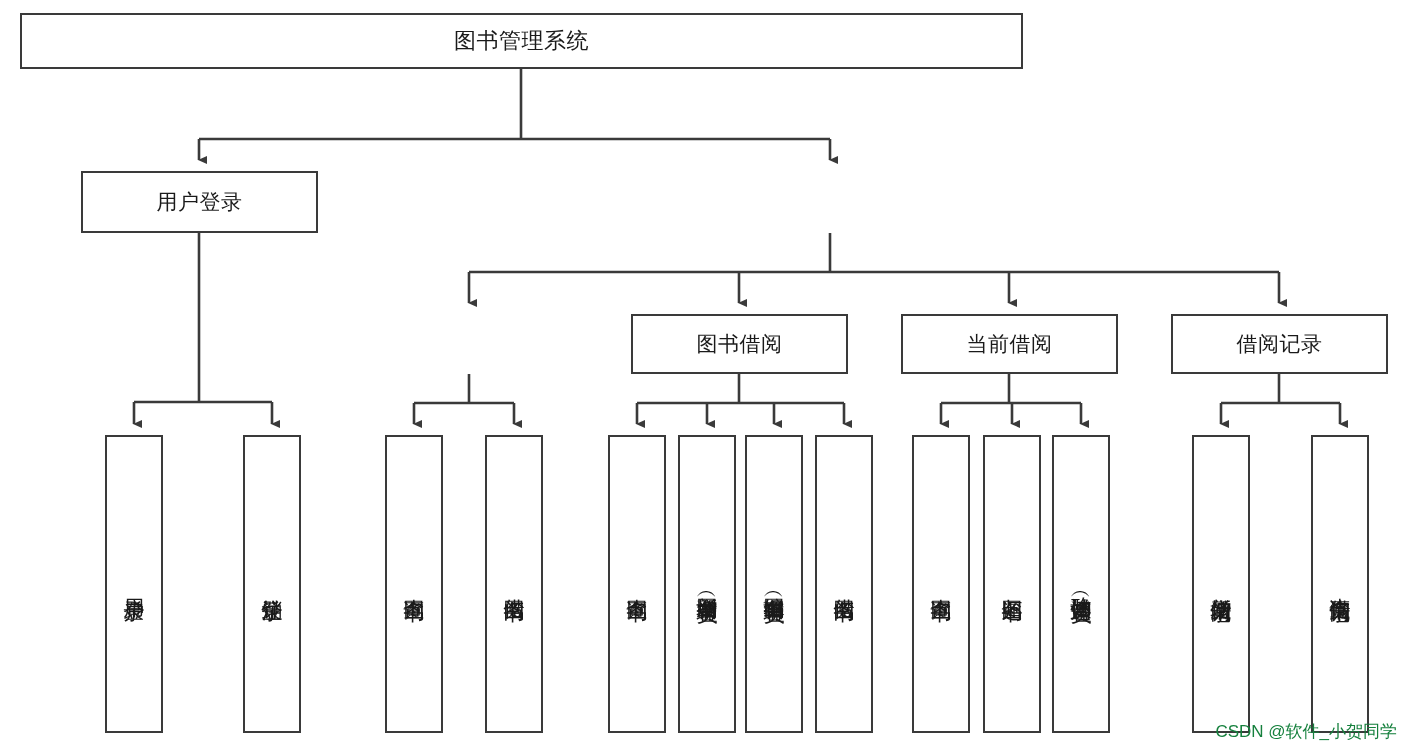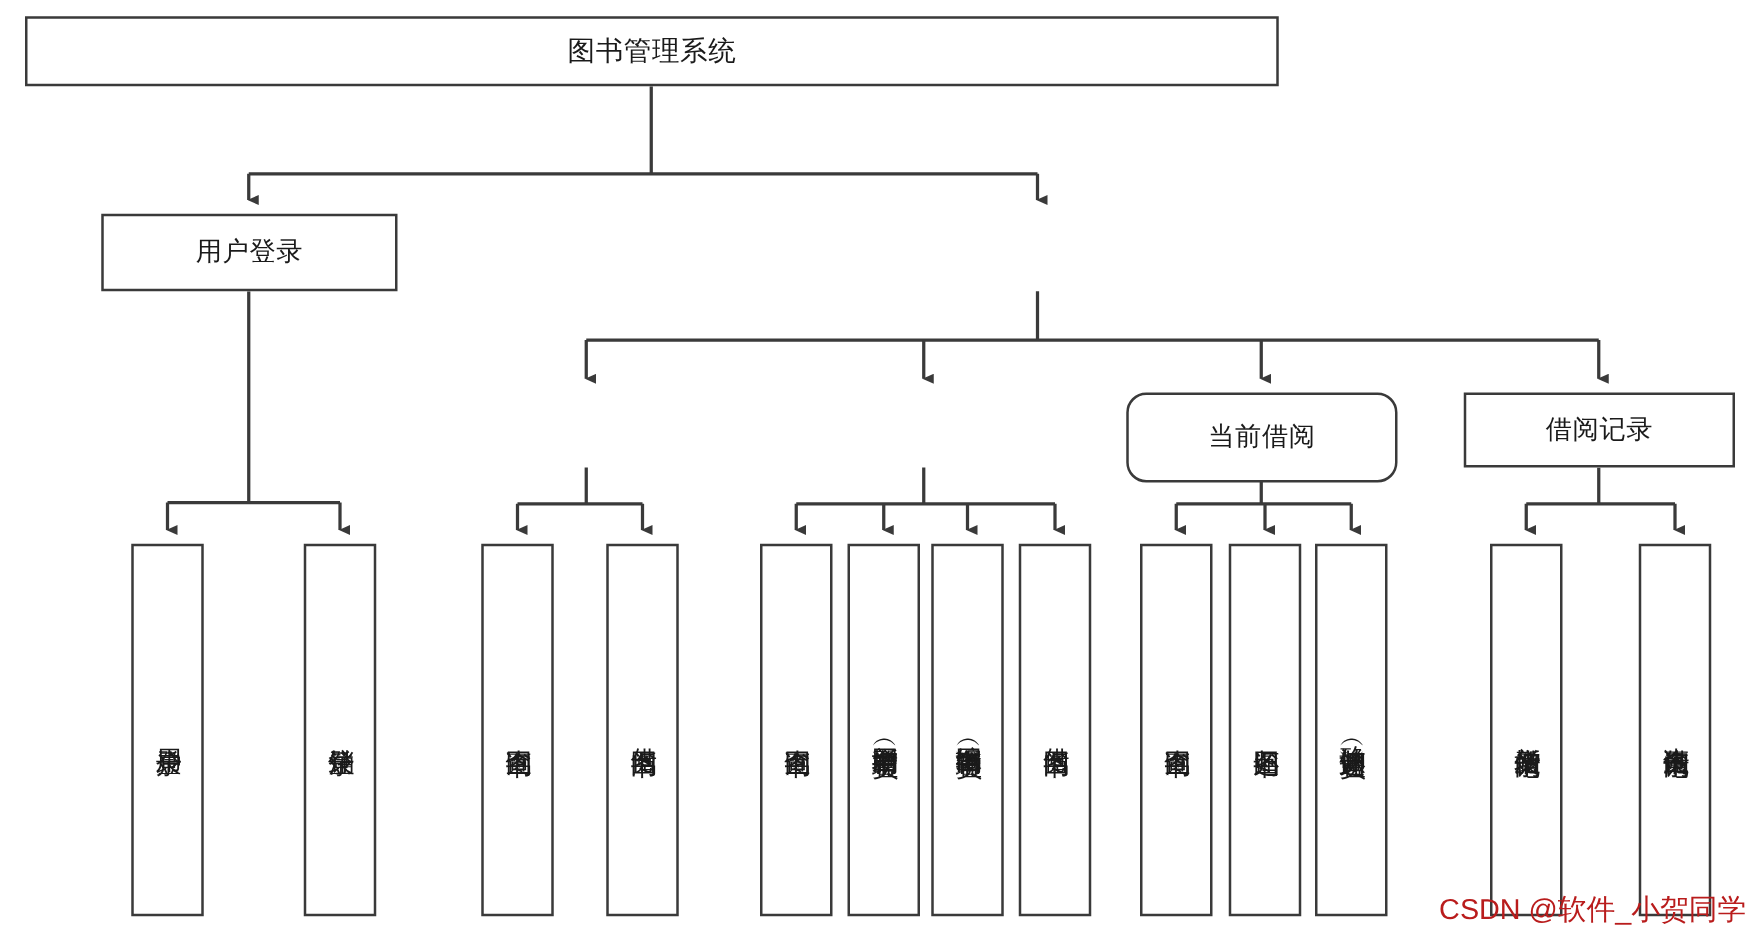--- a/index.html
+++ b/index.html
@@ -63,22 +63,22 @@
     line-height: 1.05;
     letter-spacing: 1px;
     max-height: 100%;
     white-space: normal;
     text-align: center;
   }
   #watermark {
     position: absolute;
     right: 8px;
     bottom: 4px;
-    font-size: 23px;
-    color: #b91c1c;
+    font-size: 17px;
+    color: #15803d;
     z-index: 5;
     white-space: nowrap;
     pointer-events: none;
   }
 </style>
 </head>
 <body>
 
 <div id="diagram-root">
 
@@ -133,21 +133,24 @@
   </svg>
 
   <div class="node horiz root" style="left:20px; top:13px; width:1003px; height:56px;">
     <span class="node-label">图书管理系统</span>
   </div>
 
   <div class="node horiz" style="left:81px; top:171px; width:237px; height:62px;">
     <span class="node-label">用户登录</span>
   </div>
 
-  <div class="node horiz" style="left:901px; top:314px; width:217px; height:72px;border-radius:16px;">
+  <div class="node horiz" style="left:631px; top:314px; width:217px; height:60px;">
+    <span class="node-label">图书借阅</span>
+  </div>
+  <div class="node horiz" style="left:901px; top:314px; width:217px; height:60px;">
     <span class="node-label">当前借阅</span>
   </div>
   <div class="node horiz" style="left:1171px; top:314px; width:217px; height:60px;">
     <span class="node-label">借阅记录</span>
   </div>
 
   <div class="node vert" style="left:105px; top:435px; width:58px; height:298px;">
     <span class="node-label">用户登录</span>
   </div>
   <div class="node vert" style="left:243px; top:435px; width:58px; height:298px;">

